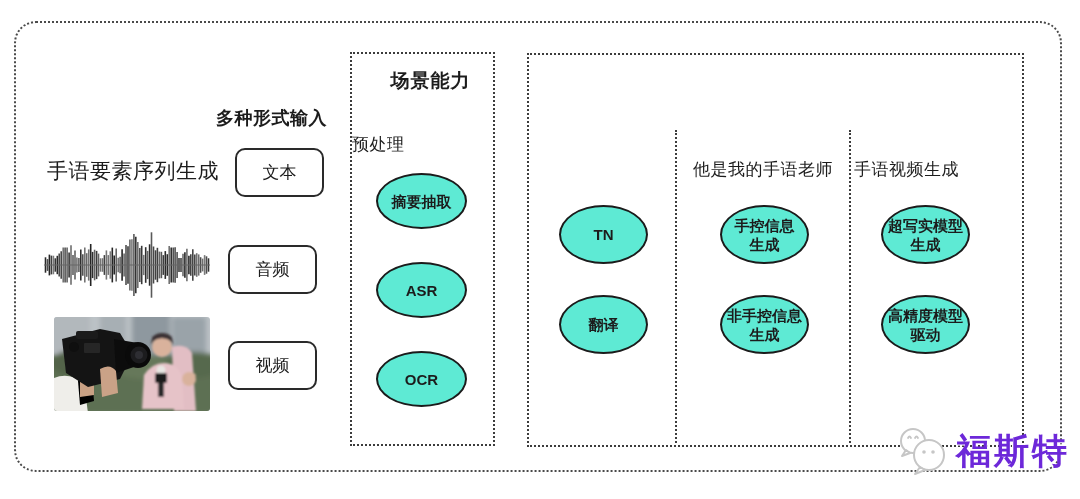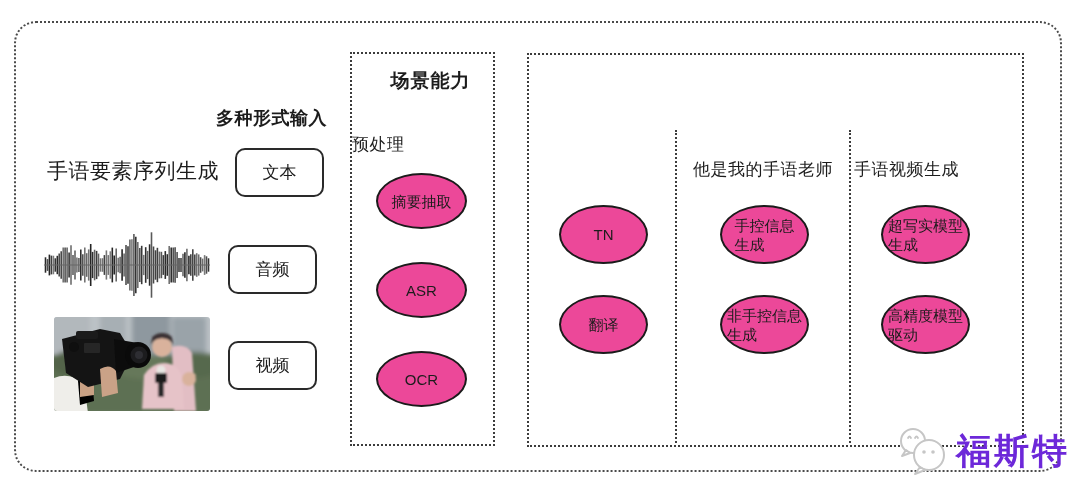--- a/index.html
+++ b/index.html
@@ -34,23 +34,23 @@
   .core-box{left:527px;top:53px;width:493px;height:390px;}
   .box-title{
     position:absolute;top:14px;left:8px;width:100%;text-align:center;
     font-size:19px;font-weight:700;letter-spacing:1px;
   }
   .sub-label{
     position:absolute;width:140px;text-align:left;font-size:17px;letter-spacing:0.5px;white-space:nowrap;
   }
   .scene-sub{top:79px;left:0;width:100%;}
   .ellipse{
-    position:absolute;border:2.5px solid #1b1b1b;border-radius:50%;background:#ec4899;
-    display:flex;align-items:center;justify-content:center;text-align:left;
-    font-size:15px;line-height:19px;white-space:pre-line;
+    position:absolute;border:2.5px solid #1b1b1b;border-radius:50%;background:#5eead4;
+    display:flex;align-items:center;justify-content:center;text-align:center;
+    font-size:15px;line-height:19px;white-space:pre-line;font-weight:bold;
   }
   .scene-box .ellipse{left:24px;width:87px;height:52px;}
   #scene-e0{top:119px;}
   #scene-e1{top:208px;}
   #scene-e2{top:297px;}
   .v-divider{
     position:absolute;top:75px;height:313px;width:0;border-left:2px dotted #3c3c3c;
   }
   #divider-1{left:146px;}
   #divider-2{left:320px;}

